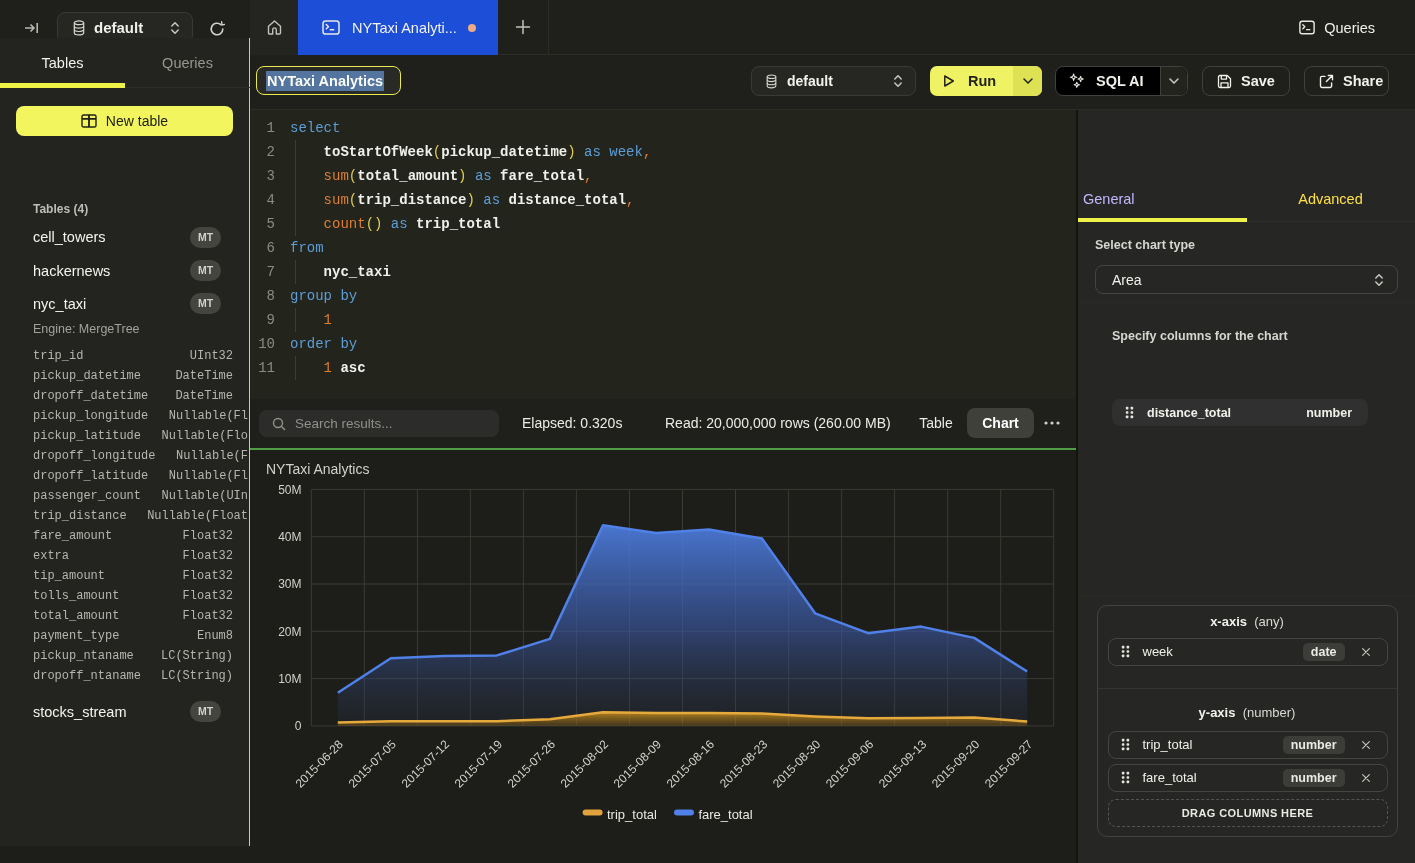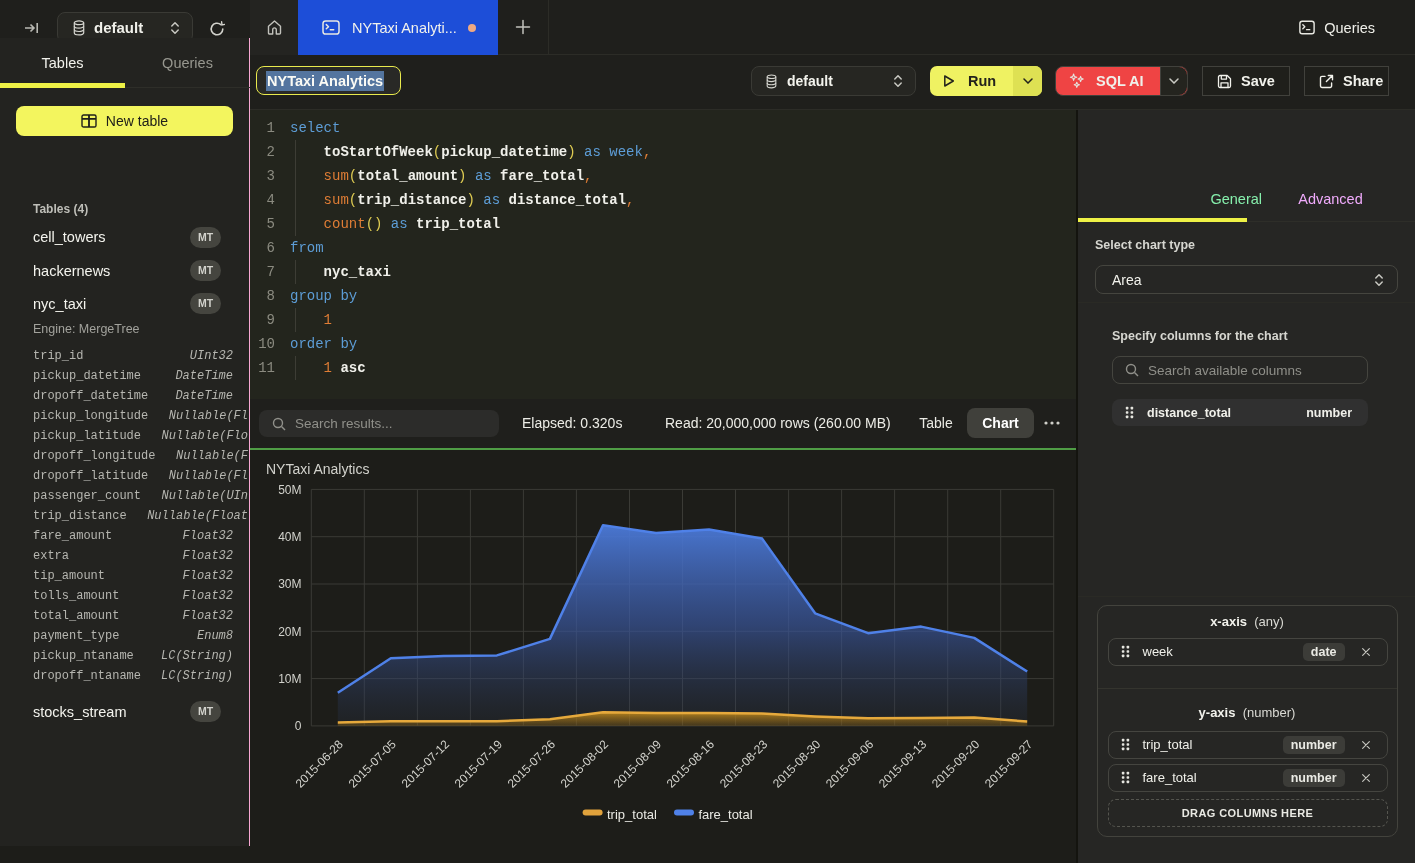--- a/index.html
+++ b/index.html
@@ -33,43 +33,43 @@
   #sbsearch { position:absolute; left:16px; top:117px; width:217px; height:29px; background:#2c2c2a; border:1px solid #3c3c38; border-radius:8px; display:flex; align-items:center; color:#8f8f89; }
   #sbsearch .mg { margin-left:12px; }
   #sbsearch .ph { margin-left:9px; font-size:13.5px; }
   #tablescount { position:absolute; left:33px; top:164px; font-size:12px; font-weight:700; color:#bebeb8; }
   .tbrow { position:absolute; left:33px; width:188px; height:22px; display:flex; align-items:center; }
   .tbrow .nm { font-size:14.5px; font-weight:500; color:#f4f4ee; }
   .tbrow .mt { margin-left:auto; width:31px; height:21px; border-radius:11px; background:#45453f; color:#d2d2cc; font-size:10.5px; font-weight:700; text-align:center; line-height:21px; }
   #engine { position:absolute; left:33px; top:284px; font-size:12.5px; color:#a2a29c; }
   #cols { position:absolute; left:33px; top:308px; width:216px; font-family:"Liberation Mono",monospace; font-size:12px; line-height:20px; color:#b6b6b0; }
   .crow { display:flex; width:200px; white-space:pre; }
-  .crow .ty { margin-left:auto;font-style:italic; }
+  .crow .ty { margin-left:auto; }
   .crow.ovf .ty { margin-right:-15px; }
 </style>
 </head>
 <body>
 <style>
   
   #maintb { position:absolute; left:250px; top:55px; width:1165px; height:55px; background:#1f1f1c; border-bottom:1px solid #2c2c27; }
   #title { position:absolute; left:6px; top:11px; width:145px; height:29px; border:1.5px solid #e9ea4d; border-radius:8px; background:#292926; display:flex; align-items:center; }
   #title span { margin-left:9px; font-size:14.5px; font-weight:600; color:#fbfbf5; background:#54759f; padding:2px 1px; }
   #dbmain { position:absolute; left:501px; top:11px; width:165px; height:30px; background:#262622; border:1px solid #3a3a35; border-radius:8px; display:flex; align-items:center; }
   #dbmain .dbi { margin-left:14px; color:#d6d6d0; }
   #dbmain .txt { margin-left:10px; font-size:14px; font-weight:600; color:#f4f4ee; }
   #dbmain .updn { margin-left:auto; margin-right:12px; color:#c9c9c3; }
   #runbtn { position:absolute; left:680px; top:11px; width:112px; height:30px; border-radius:7px; background:#eff262; display:flex; align-items:center; color:#23231c; }
   #runbtn .play { margin-left:12px; }
   #runbtn .rl { margin-left:13px; font-size:14.5px; font-weight:600; }
   #runbtn .rdd { position:absolute; right:0; top:0; width:29px; height:30px; background:#dee153; border-radius:0 7px 7px 0; display:flex; align-items:center; justify-content:center; }
-  #sqlai { position:absolute; left:805px; top:11px; width:133px; height:30px; border:1px solid #41413c; border-radius:8px; background:#ef4444; display:flex; align-items:center; color:#f0f0ea; }
+  #sqlai { position:absolute; left:805px; top:11px; width:133px; height:30px; border:1px solid #41413c; border-radius:8px; background:#000000; display:flex; align-items:center; color:#f0f0ea; }
   #sqlai .spk { margin-left:13px; color:#e4e4de; }
   #sqlai .sl { margin-left:11px; font-size:14.5px; font-weight:600; }
   #sqlai .sdd { position:absolute; right:0; top:0; width:27px; height:28px; background:#24241f; border-left:1px solid #41413c; border-radius:0 8px 8px 0; display:flex; align-items:center; justify-content:center; color:#c9c9c3; }
-  .obtn { position:absolute; top:11px; height:30px; border:1px solid #41413c; border-radius:0; background:#1f1f1b; display:flex; align-items:center; color:#f2f2ec; }
+  .obtn { position:absolute; top:11px; height:30px; border:1px solid #41413c; border-radius:8px; background:#1f1f1b; display:flex; align-items:center; color:#f2f2ec; }
   #savebtn { left:952px; width:88px; }
   #sharebtn { left:1054px; width:85px; }
   .obtn .ic { margin-left:14px; }
   .obtn .bl { margin-left:9px; font-size:14.5px; font-weight:600; }
   
   #editor { position:absolute; left:250px; top:110px; width:828px; height:289px; background:#23251d; font-family:"Liberation Mono",monospace; font-size:14px; line-height:24px; }
   #lnums { position:absolute; left:0; top:6px; width:25px; text-align:right; color:#8b8b80; }
   #code { position:absolute; left:40px; top:6px; color:#f0f0ea; font-weight:700; white-space:pre; }
   .kw { color:#5d9dd6; font-weight:400; }
   .fn { color:#df7d35; font-weight:400; }
@@ -90,22 +90,22 @@
   #rdots { position:absolute; left:790px; top:9px; width:24px; height:30px; color:#d0d0ca; display:flex; align-items:center; justify-content:center; }
   #greenline { position:absolute; left:250px; top:448px; width:828px; height:2px; background:#4f9d45; }
   
   #chart { position:absolute; left:250px; top:450px; width:828px; height:413px; background:#1d1d19; }
   
   #rpanel { position:absolute; left:1078px; top:110px; width:337px; height:753px; background:#262624; }
   #rphead { position:absolute; left:0; top:0; width:337px; height:67px; border-bottom:1px solid #2a2a25; }
   #rphead .hd { position:absolute; left:25px; top:26px; font-size:16px; font-weight:700; color:#f6f6f0; }
   #rphead .x { position:absolute; right:33px; top:30px; color:#e8e8e2; }
   #rptabs { position:absolute; left:0; top:67px; width:337px; height:45px; border-bottom:1px solid #2e2e29; }
-  #rptabs .g { position:absolute; left:16px; width:168px; text-align:right; top:14px; font-size:14.5px; font-weight:500; color:#86efac; }
-  #rptabs .a { position:absolute; left:168px; width:169px; text-align:center; top:14px; font-size:14.5px; color:#f0abfc; }
+  #rptabs .g { position:absolute; left:5px; width:168px; text-align:left; top:14px; font-size:14.5px; font-weight:500; color:#c4b5fd; }
+  #rptabs .a { position:absolute; left:168px; width:169px; text-align:center; top:14px; font-size:14.5px; color:#fde047; }
   #rptabs .yline { position:absolute; left:0; top:41px; width:168.5px; height:4px; background:#eef146; }
   .rlabel { position:absolute; font-size:12.5px; font-weight:700; color:#d6d6d0; }
   #areadd { position:absolute; left:17px; top:155px; width:303px; height:29px; border:1px solid #45453f; border-radius:8px; display:flex; align-items:center; }
   #areadd .txt { margin-left:16px; font-size:14px; font-weight:500; color:#f2f2ec; }
   #areadd .updn { margin-left:auto; margin-right:13px; color:#c9c9c3; }
   .rsep { position:absolute; left:0; width:337px; height:1px; background:#2a2a25; }
   #csearch { position:absolute; left:34px; top:246px; width:256px; height:28px; border:1px solid #45453f; border-radius:8px; display:flex; align-items:center; color:#8f8f89; }
   #csearch .mg { margin-left:12px; }
   #csearch .ph { margin-left:9px; font-size:13.5px; }
   #dtitem { position:absolute; left:34px; top:289px; width:256px; height:27px; background:#303030; border-radius:8px; display:flex; align-items:center; }
@@ -425,29 +425,20 @@
   <div id="areadd">
       <span class="txt">Area</span>
       <span class="updn">
         <svg width="10" height="14" viewBox="0 0 10 14" fill="none" stroke="currentColor" stroke-width="1.5" stroke-linecap="round" stroke-linejoin="round">
           <path d="M1.8 5L5 1.8 8.2 5M1.8 9L5 12.2 8.2 9"></path>
         </svg>
       </span>
     </div>
   <div class="rsep" style="top:192px"></div>
   <div class="rlabel" style="left:34px;top:219px">Specify columns for the chart</div>
-  <div id="csearch">
-      <span class="mg">
-        <svg width="14" height="14" viewBox="0 0 14 14" fill="none" stroke="currentColor" stroke-width="1.4">
-          <circle cx="6" cy="6" r="4.5"></circle>
-          <path d="M9.5 9.5L13 13"></path>
-        </svg>
-      </span>
-      <span class="ph">Search available columns</span>
-    </div>
   <div id="dtitem">
     <span class="dots6">
         <svg width="9" height="13" viewBox="0 0 9 13" fill="currentColor">
           <rect x="0.8" y="0.8" width="2.6" height="2.6" rx="0.7"></rect>
           <rect x="5.6" y="0.8" width="2.6" height="2.6" rx="0.7"></rect>
           <rect x="0.8" y="5.2" width="2.6" height="2.6" rx="0.7"></rect>
           <rect x="5.6" y="5.2" width="2.6" height="2.6" rx="0.7"></rect>
           <rect x="0.8" y="9.6" width="2.6" height="2.6" rx="0.7"></rect>
           <rect x="5.6" y="9.6" width="2.6" height="2.6" rx="0.7"></rect>
         </svg>

